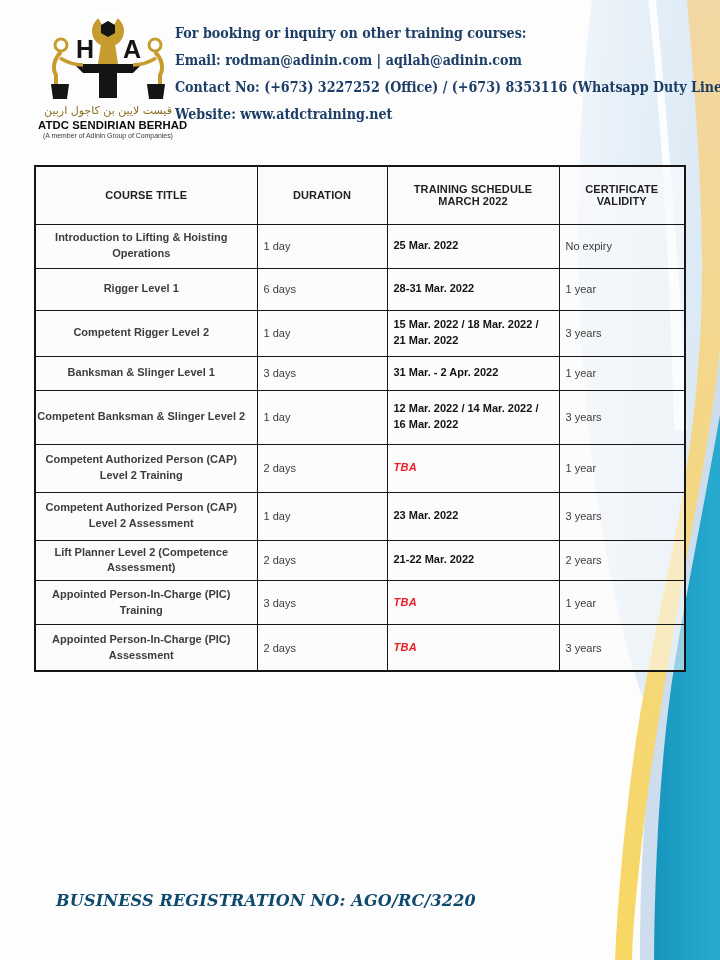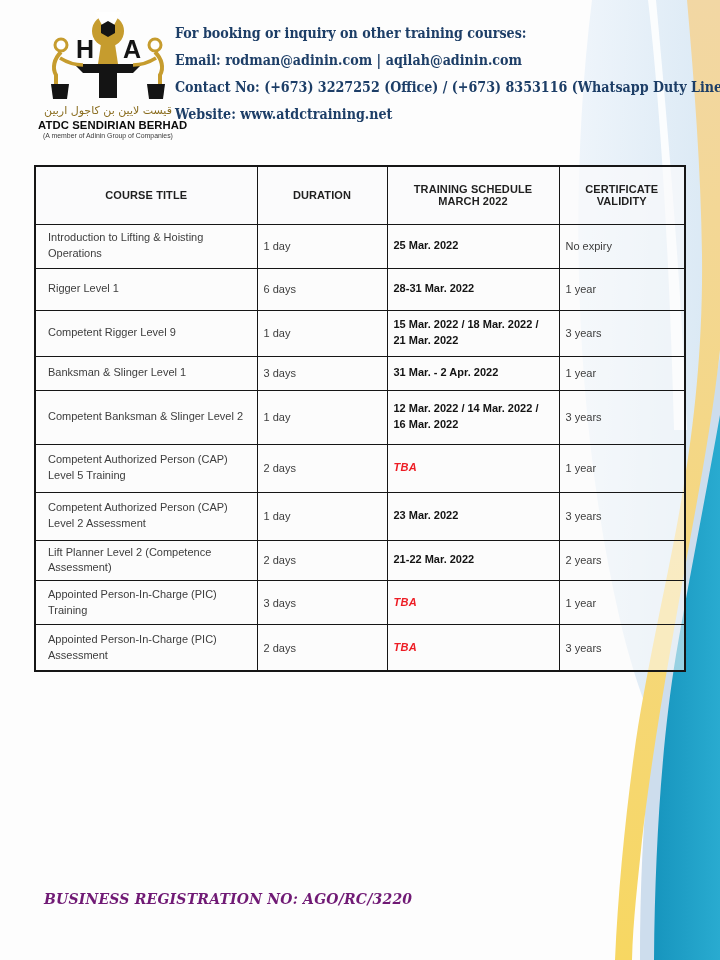--- a/index.html
+++ b/index.html
@@ -32,29 +32,29 @@
     font-size:11px; color:#3d3d3d;
   }
   #course-table, #course-table th, #course-table td { border:1px solid #161616; }
   #course-table { border-width:2px; }
   #course-table th {
     font-weight:bold; color:#1f1f1f; text-align:center; vertical-align:middle;
     background:rgba(250,250,251,0.72); white-space:pre-line; font-size:11px;
     letter-spacing:.1px; height:58px; padding:4px;margin-left:40px;
   }
   #course-table td { background:rgba(251,251,252,0.55); vertical-align:middle; padding:4px 6px; }
-  #course-table td.title { text-align:left; padding-left:12px; padding-right:10px; line-height:1.45; }
+  #course-table td.title { text-align:center; padding-left:0; padding-right:10px; line-height:1.45;font-weight:bold; }
   #course-table td.schedule { font-weight:bold; color:#131313; line-height:1.45; }
   #course-table td.schedule[data-status="tba"] { color:#ed1c24; letter-spacing:.3px;font-style:italic; }
 
   
   #footer-block {
-    position:absolute; left:44px; top:888px;
+    position:absolute; left:56px; top:888px;
     font-family:"DejaVu Serif", serif; font-style:italic; font-weight:bold;
-    font-size:14px; color:#701a75; line-height:1.6; letter-spacing:.2px; white-space:nowrap;
+    font-size:16px; color:#0c4a6e; line-height:1.6; letter-spacing:.2px; white-space:nowrap;
   }
 </style>
 </head>
 <body>
 
 <div id="page">
 
   <svg id="decor" viewBox="0 0 720 960" preserveAspectRatio="none" aria-hidden="true">
     <defs>
       <linearGradient id="washGrad" x1="0" y1="0" x2="1" y2="0.3">
@@ -133,39 +133,39 @@
         <td class="schedule" data-status="date">25 Mar. 2022</td>
         <td>No expiry</td>
       </tr>
       <tr style="height:42px">
         <td class="title">Rigger Level 1</td>
         <td>6 days</td>
         <td class="schedule" data-status="date">28-31 Mar. 2022</td>
         <td>1 year</td>
       </tr>
       <tr style="height:46px">
-        <td class="title">Competent Rigger Level 9</td>
+        <td class="title">Competent Rigger Level 2</td>
         <td>1 day</td>
         <td class="schedule" data-status="date">15 Mar. 2022 / 18 Mar. 2022 / 21 Mar. 2022</td>
         <td>3 years</td>
       </tr>
       <tr style="height:34px">
         <td class="title">Banksman &amp; Slinger Level 1</td>
         <td>3 days</td>
         <td class="schedule" data-status="date">31 Mar. - 2 Apr. 2022</td>
         <td>1 year</td>
       </tr>
       <tr style="height:54px">
         <td class="title">Competent Banksman &amp; Slinger Level 2</td>
         <td>1 day</td>
         <td class="schedule" data-status="date">12 Mar. 2022 / 14 Mar. 2022 / 16 Mar. 2022</td>
         <td>3 years</td>
       </tr>
       <tr style="height:48px">
-        <td class="title">Competent Authorized Person (CAP) Level 5 Training</td>
+        <td class="title">Competent Authorized Person (CAP) Level 2 Training</td>
         <td>2 days</td>
         <td class="schedule" data-status="tba">TBA</td>
         <td>1 year</td>
       </tr>
       <tr style="height:48px">
         <td class="title">Competent Authorized Person (CAP) Level 2 Assessment</td>
         <td>1 day</td>
         <td class="schedule" data-status="date">23 Mar. 2022</td>
         <td>3 years</td>
       </tr>

